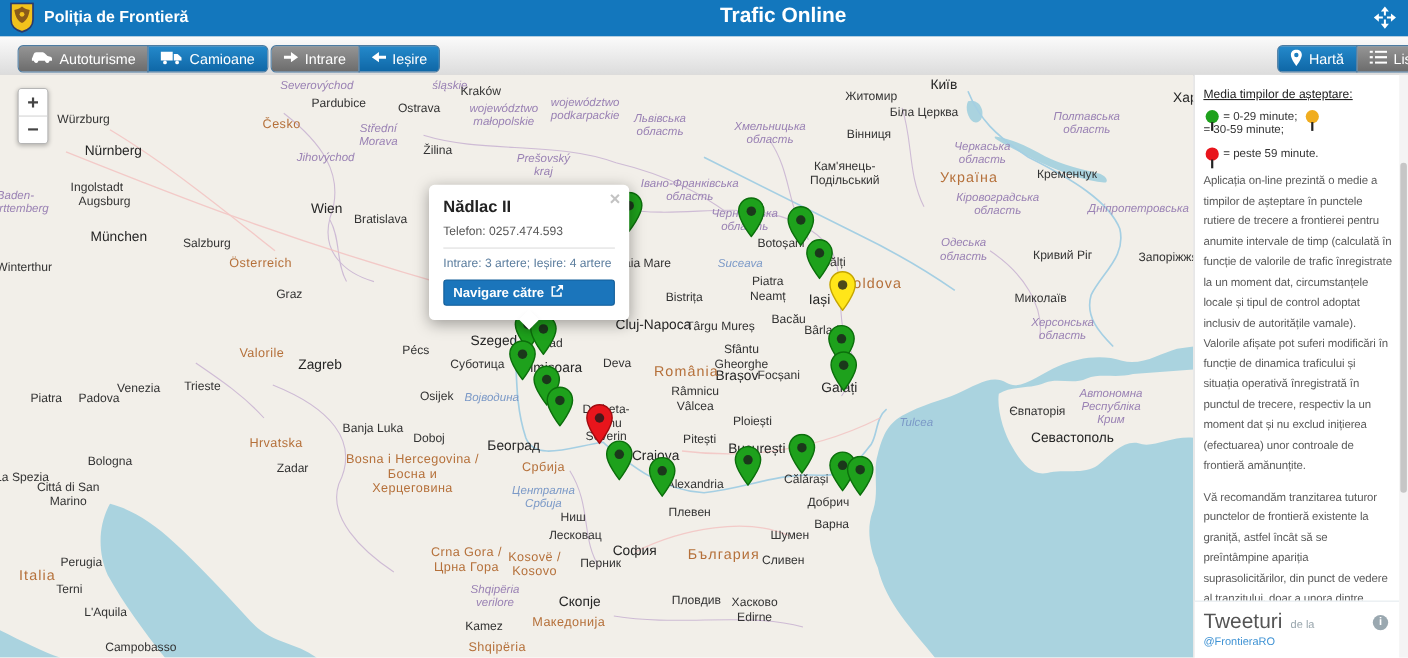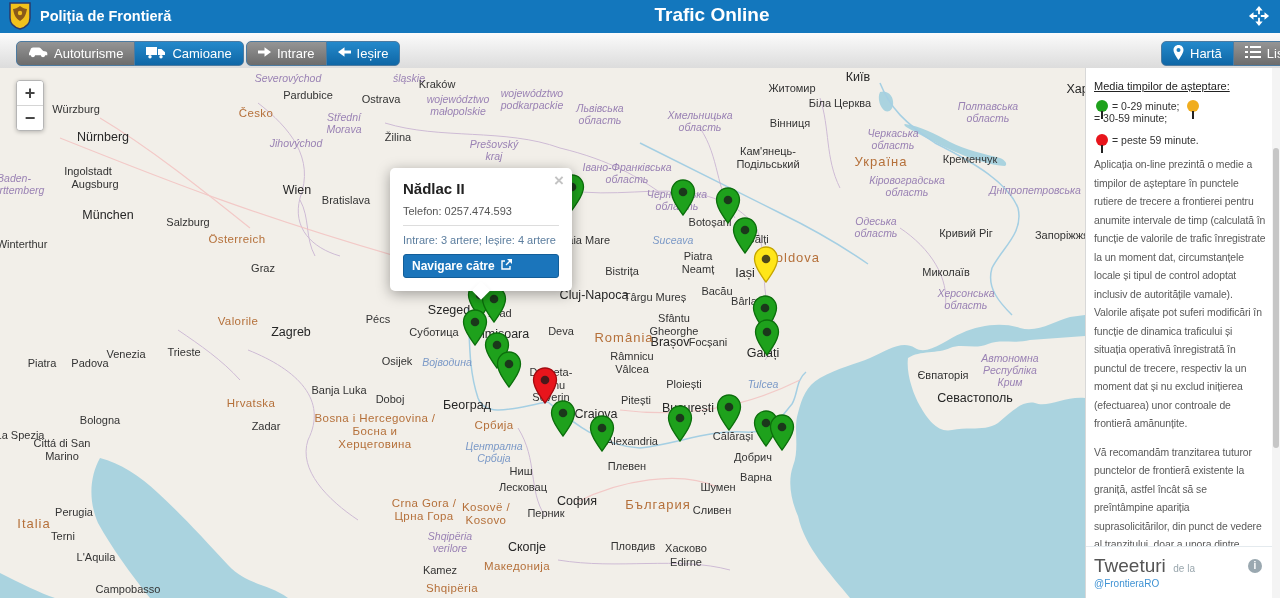--- a/index.html
+++ b/index.html
@@ -310,21 +310,21 @@
       <div class="map-label city" style="left: 546px; top: 445px;">Перник</div>
       <div class="map-label country-lg" style="left: 658px; top: 437px;">България</div>
       <div class="map-label city" style="left: 633px; top: 478px;">Пловдив</div>
       <div class="map-label city" style="left: 686px; top: 480px;">Хасково</div>
       <div class="map-label city" style="left: 712px; top: 442px;">Сливен</div>
       <div class="map-label city" style="left: 686px; top: 494px;">Edirne</div>
       <div class="map-label city" style="left: 627px; top: 398px;">Плевен</div>
       <div class="map-label city" style="left: 718px; top: 419px;">Шумен</div>
       <div class="map-label city" style="left: 756px; top: 409px;">Варна</div>
       <div class="map-label city" style="left: 753px; top: 389px;">Добрич</div>
-      <div class="map-label region2" style="left: 763px; top: 316px;">Tulcea</div>
+      <div class="map-label region2" style="left: 833px; top: 316px;">Tulcea</div>
       <div class="map-label city" style="left: 684px; top: 316px;">Ploiești</div>
       <div class="map-label city" style="left: 636px; top: 332px;">Pitești</div>
       <div class="map-label city-lg" style="left: 688px; top: 340px;">București</div>
       <div class="map-label city" style="left: 632px; top: 373px;">Alexandria</div>
       <div class="map-label city" style="left: 733px; top: 368px;">Călărași</div>
       <div class="map-label city-lg" style="left: 596px; top: 346px;">Craiova</div>
       <div class="map-label city" style="left: 551px; top: 317px;">Drobeta-
 Turnu
 Severin</div>
       <div class="map-label city" style="left: 184px; top: 284px;">Trieste</div>

